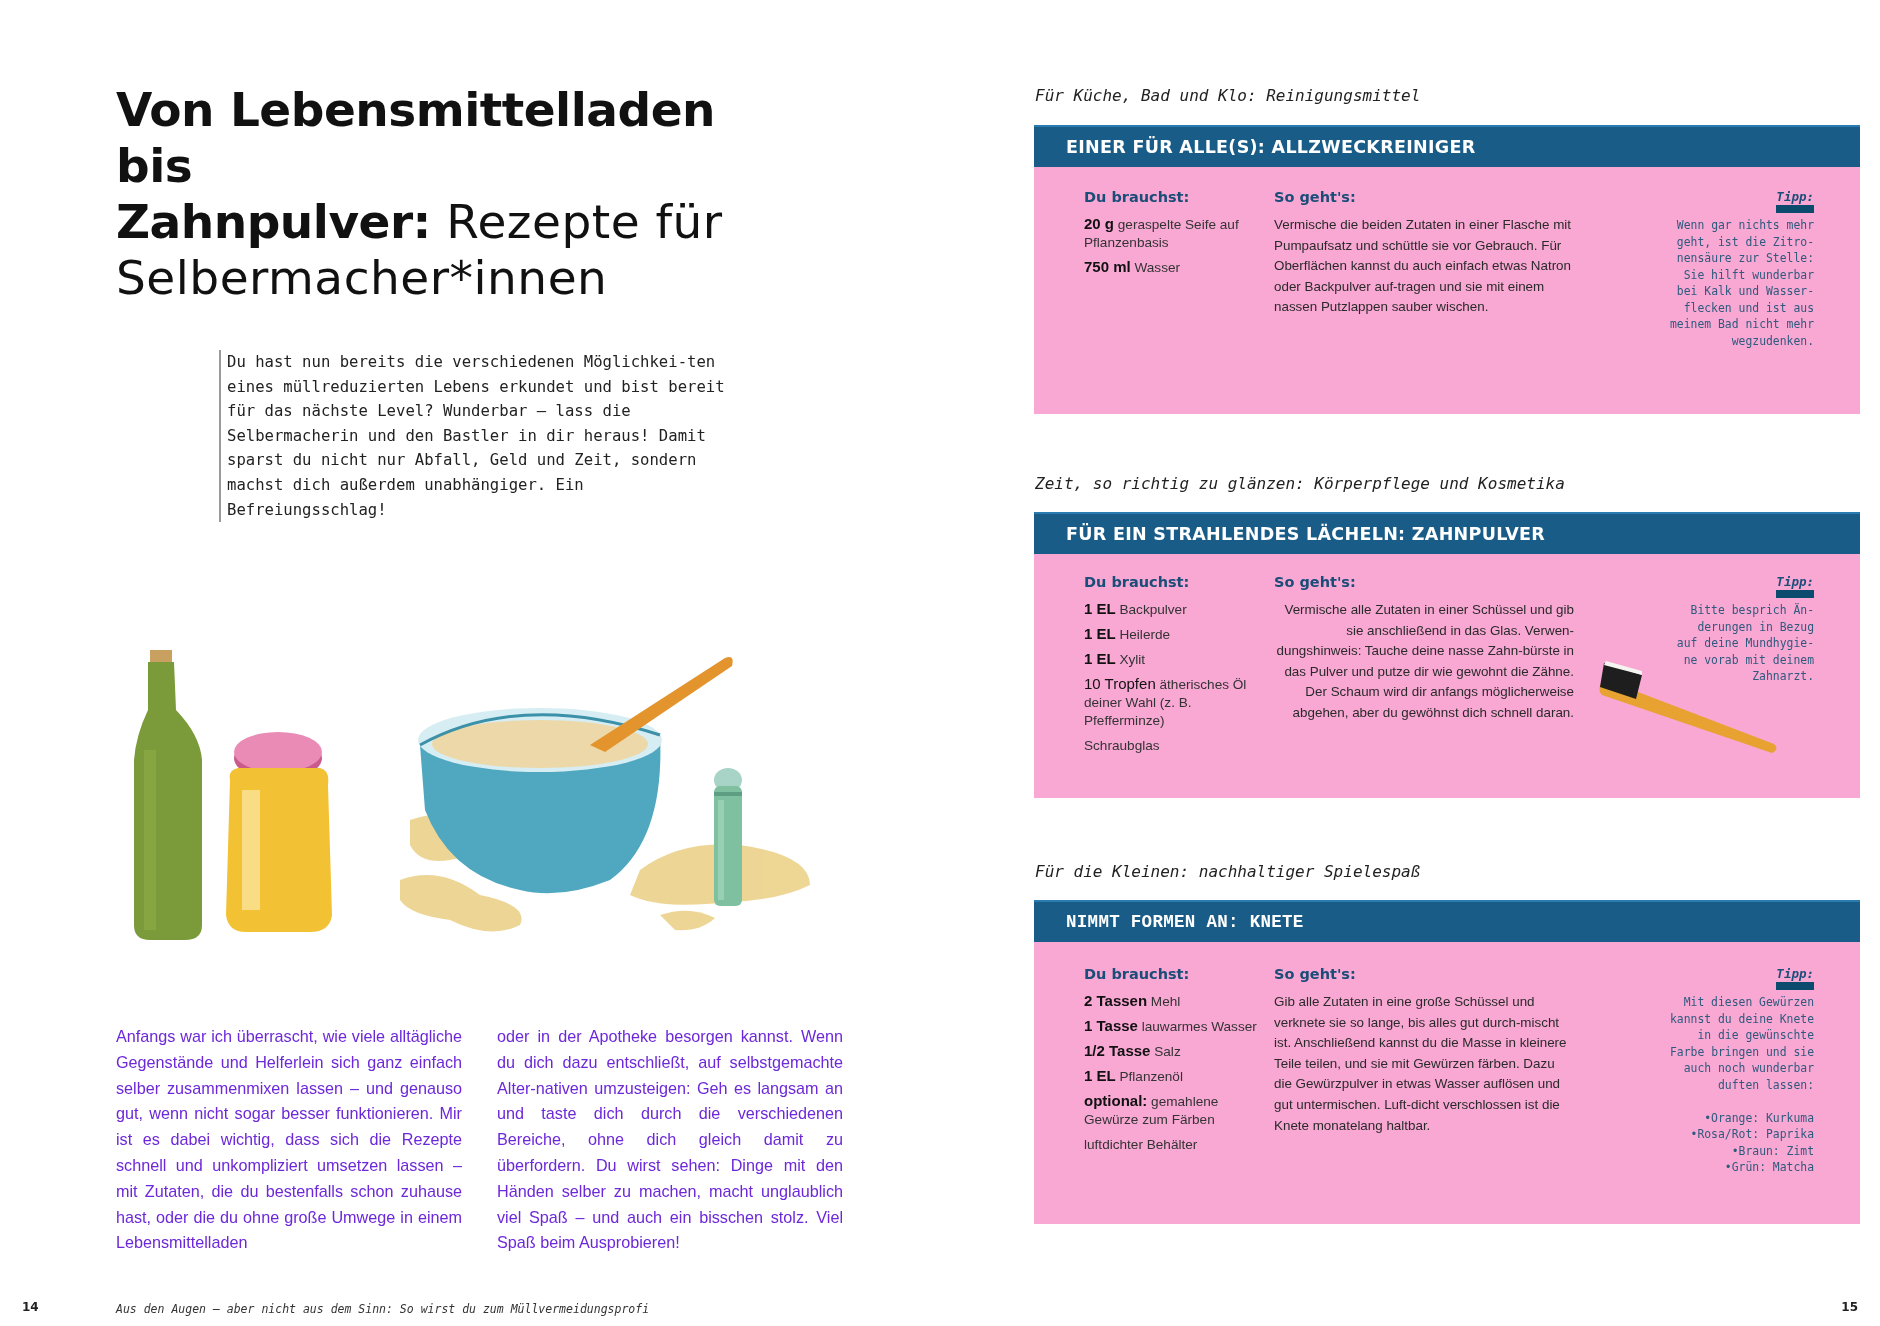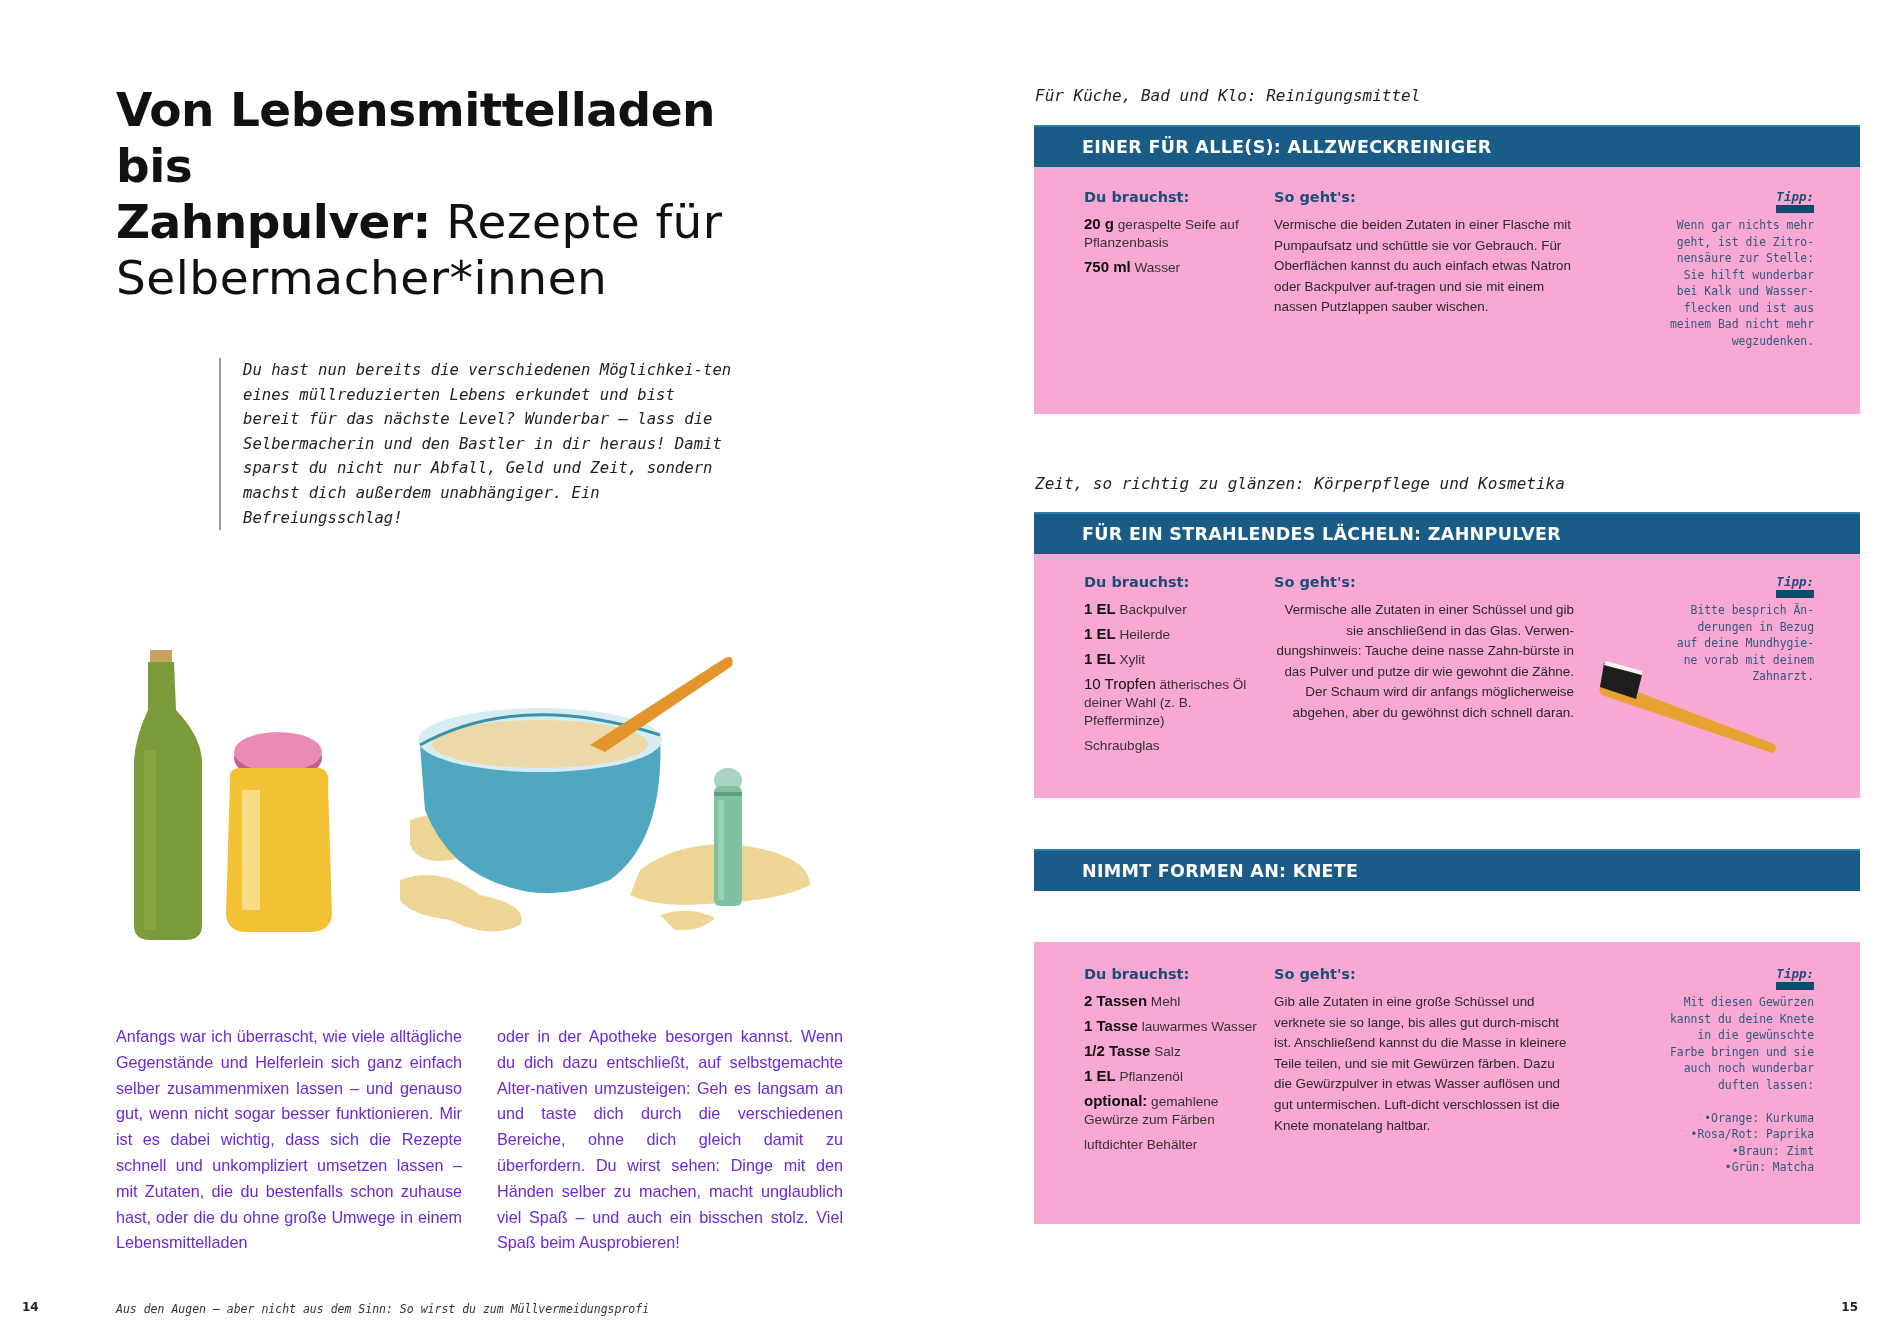--- a/index.html
+++ b/index.html
@@ -9,23 +9,23 @@
   
   .title {
     position: absolute; left: 116px; top: 82px; width: 680px;
     font-family: "DejaVu Sans", sans-serif; font-size: 47px; line-height: 56px;
     letter-spacing: -0.5px; color: #111;
   }
   .title .bold { font-weight: bold; }
   .title .light { font-weight: normal; letter-spacing: 0.5px; }
 
   .intro {
-    position: absolute; left: 219px; top: 358px; width: 520px;
-    border-left: 2px solid #9a9a9a; padding-left: 22px;
-    font-family: "DejaVu Sans Mono", monospace; font-style: italic;
+    position: absolute; left: 219px; top: 350px; width: 520px;
+    border-left: 2px solid #9a9a9a; padding-left: 6px;
+    font-family: "DejaVu Sans Mono", monospace; 
     font-size: 15.6px; line-height: 24.6px; color: #222;
   }
 
   .illustration { position: absolute; left: 120px; top: 640px; width: 720px; height: 300px; }
 
   .body-col {
     position: absolute; top: 1024px; width: 346px;
     font-family: "Liberation Sans", sans-serif; font-size: 16.2px; line-height: 25.8px; color: #6d28d9;
     text-align: justify; hyphens: manual;
   }
@@ -42,21 +42,21 @@
 
   
   .section-label {
     position: absolute; left: 1035px;
     font-family: "DejaVu Sans Mono", monospace; font-style: italic; font-size: 16px; color: #222;
   }
   .recipe-header {
     position: absolute; left: 1034px; width: 826px; height: 42px;
     background: #195c87; border-top: 2px solid #2a7bb0;
     color: #ffffff; font-family: "DejaVu Sans", sans-serif; font-weight: bold;
-    font-size: 17.5px; letter-spacing: 0.3px; line-height: 40px; padding-left: 48px;
+    font-size: 17.5px; letter-spacing: 0.3px; line-height: 40px; padding-left: 32px;
   }
   .recipe-body {
     position: absolute; left: 1034px; width: 826px; background: #f9a8d4;
   }
   .col-title {
     position: absolute; font-family: "DejaVu Sans", sans-serif; font-weight: bold;
     font-size: 14.5px; color: #1a4d78;
   }
   .ingredients { position: absolute; left: 50px; width: 175px; font-size: 13.6px; color: #2a2a2a; }
   .ingredients .ing { margin-bottom: 6px; line-height: 18px; }
@@ -178,21 +178,21 @@
 ne vorab mit deinem
 Zahnarzt.</div>
   <svg class="toothbrush" viewBox="0 0 190 110">
     <path d="M10 30 L180 95 Q186 100 178 104 L8 46 Q2 40 10 30 Z" fill="#e7a231"></path>
     <path d="M10 14 L48 26 L42 50 L6 38 Z" fill="#1e1e1e"></path>
     <path d="M12 12 L48 22 L48 26 L10 16 Z" fill="#f4f4f0"></path>
   </svg>
 </div>
 
 <div class="section-label" style="top:862px;">Für die Kleinen: nachhaltiger Spielespaß</div>
-<div class="recipe-header" style="top:849px;">NIMMT FORMEN AN: KNETE</div>
+<div class="recipe-header" style="top:900px;font-family:Liberation Mono, monospace;">NIMMT FORMEN AN: KNETE</div>
 <div class="recipe-body" style="top:942px; height:282px;">
   <div class="col-title" style="left:50px; top:24px;">Du brauchst:</div>
   <div class="col-title" style="left:240px; top:24px;">So geht's:</div>
   <div class="ingredients" style="top:50px;">
     <div class="ing"><span class="qty">2 Tassen</span><span class="desc"> Mehl</span></div>
     <div class="ing"><span class="qty">1 Tasse</span><span class="desc"> lauwarmes Wasser</span></div>
     <div class="ing"><span class="qty">1/2 Tasse</span><span class="desc"> Salz</span></div>
     <div class="ing"><span class="qty">1 EL</span><span class="desc"> Pflanzenöl</span></div>
     <div class="ing"><span class="qty">optional:</span><span class="desc"> gemahlene Gewürze zum Färben</span></div>
     <div class="ing"><span class="qty"></span><span class="desc">luftdichter Behälter</span></div>

